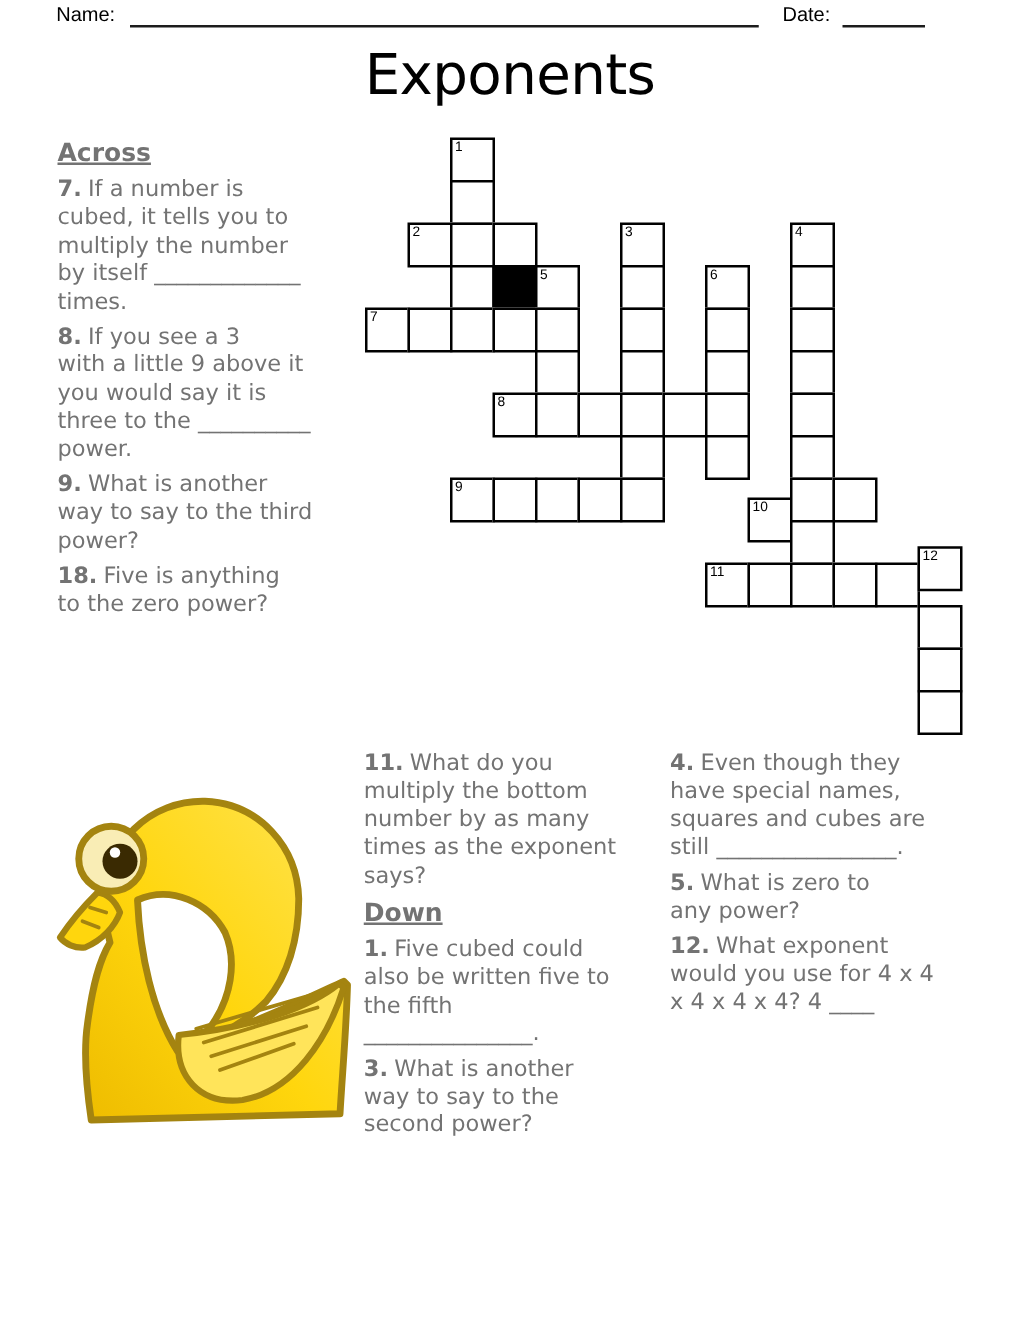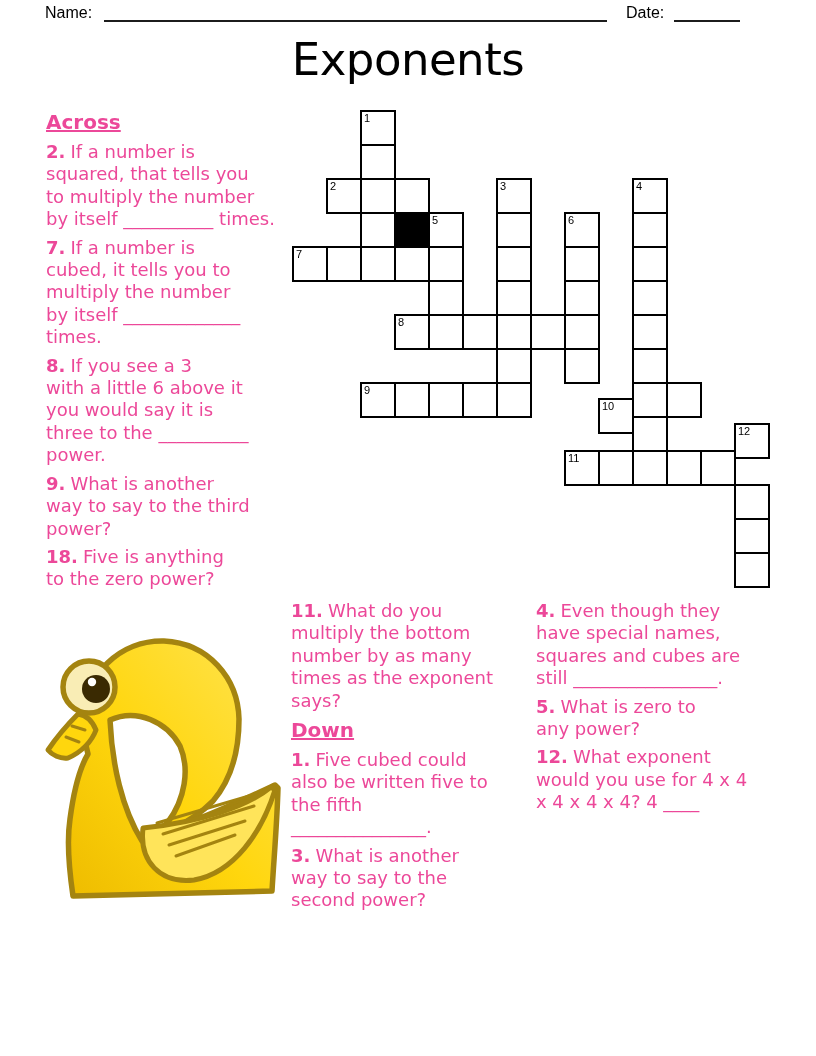--- a/index.html
+++ b/index.html
@@ -22,21 +22,21 @@
 
   
   #grid{position:absolute;inset:0;}
   .cell{position:absolute;width:36px;height:36px;box-sizing:border-box;
         border:2px solid #000;background:#fff;}
   .cell.black{background:#000;}
   .cellnum{position:absolute;top:1px;left:2px;font-size:11px;line-height:11px;
            font-family:"Liberation Sans",sans-serif;color:#000;}
 
   
-  .clue-col{position:absolute;font-size:18px;line-height:22.4px;color:#ec4899;}
+  .clue-col{position:absolute;font-size:18px;line-height:22.4px;color:#737373;}
   .clue{margin:0 0 6px 0;}
   .clue-num{font-weight:bold;margin-right:5px;}
   .clue-text{white-space:pre-line;}
   .clue-heading{font-weight:bold;font-size:20px;line-height:24px;
                 text-decoration:underline;margin:0 0 7px 0;}
 
   
   #duck{position:absolute;left:42px;top:634px;width:244px;height:284px;}
 </style>
 </head>
@@ -116,42 +116,38 @@
       <div class="cell" style="left: 632px; top: 382px;"></div>
       <div class="cell" style="left: 666px; top: 382px;"></div>
       <div class="cell" style="left: 632px; top: 416px;"></div>
       <div class="cell" style="left: 564px; top: 450px;">
         <span class="cellnum">11</span>
       </div>
       <div class="cell" style="left: 598px; top: 450px;"></div>
       <div class="cell" style="left: 632px; top: 450px;"></div>
       <div class="cell" style="left: 666px; top: 450px;"></div>
       <div class="cell" style="left: 700px; top: 450px;"></div>
-      <div class="cell" style="left: 734px; top: 423px;">
+      <div class="cell" style="left: 734px; top: 437px;">
         <span class="cellnum">12</span>
       </div>
       <div class="cell" style="left: 734px; top: 484px;"></div>
       <div class="cell" style="left: 734px; top: 518px;"></div>
       <div class="cell" style="left: 734px; top: 552px;"></div>
     </div>
 
   <div id="clues">
       <div class="clue-col" style="left: 46px; top: 110px; width: 236px;">
         <div class="clue-heading">Across</div>
-        <p class="clue"><b class="clue-num">2.</b><span class="clue-text">If a number is
-squared, that tells you
-to multiply the number
-by itself __________ times.</span></p>
         <p class="clue"><b class="clue-num">7.</b><span class="clue-text">If a number is
 cubed, it tells you to
 multiply the number
 by itself _____________
 times.</span></p>
         <p class="clue"><b class="clue-num">8.</b><span class="clue-text">If you see a 3
-with a little 6 above it
+with a little 9 above it
 you would say it is
 three to the __________
 power.</span></p>
         <p class="clue"><b class="clue-num">9.</b><span class="clue-text">What is another
 way to say to the third
 power?</span></p>
         <p class="clue"><b class="clue-num">18.</b><span class="clue-text">Five is anything
 to the zero power?</span></p>
       </div>
       <div class="clue-col" style="left: 291px; top: 600px; width: 242px;">

